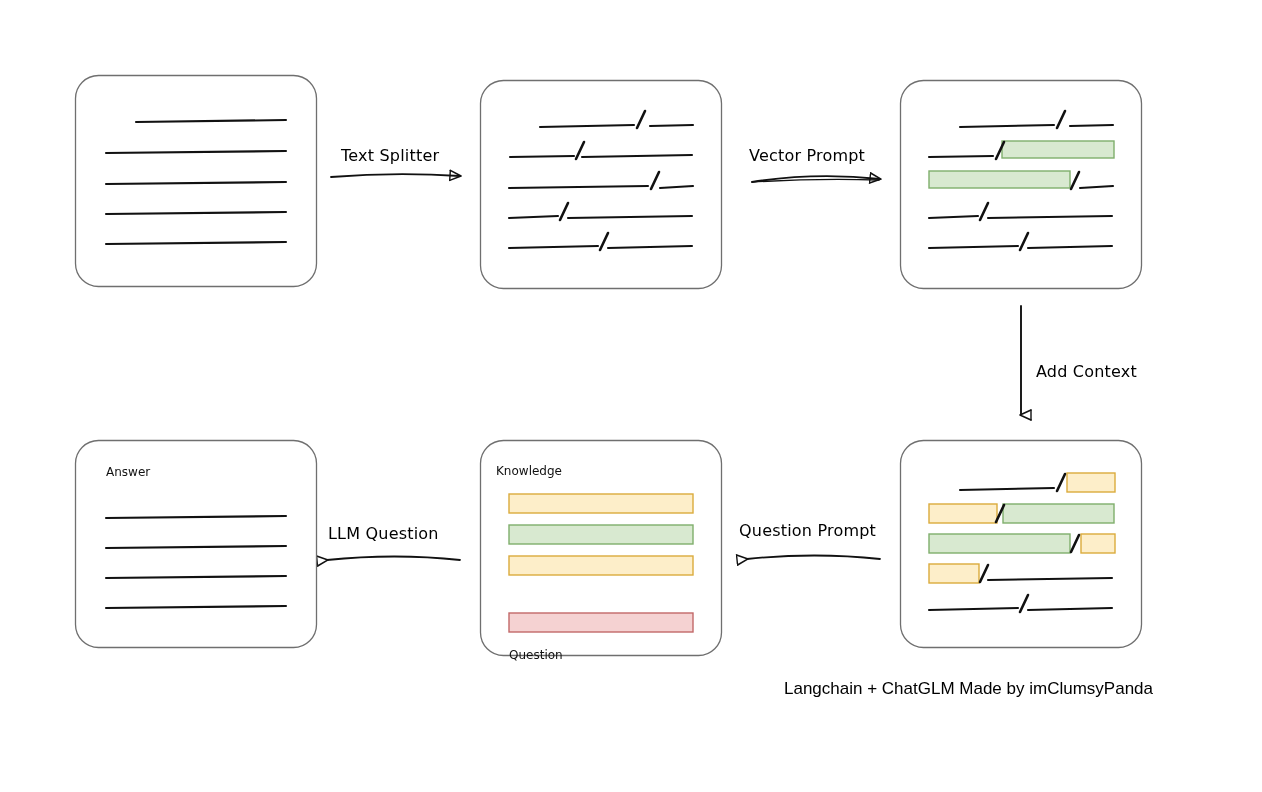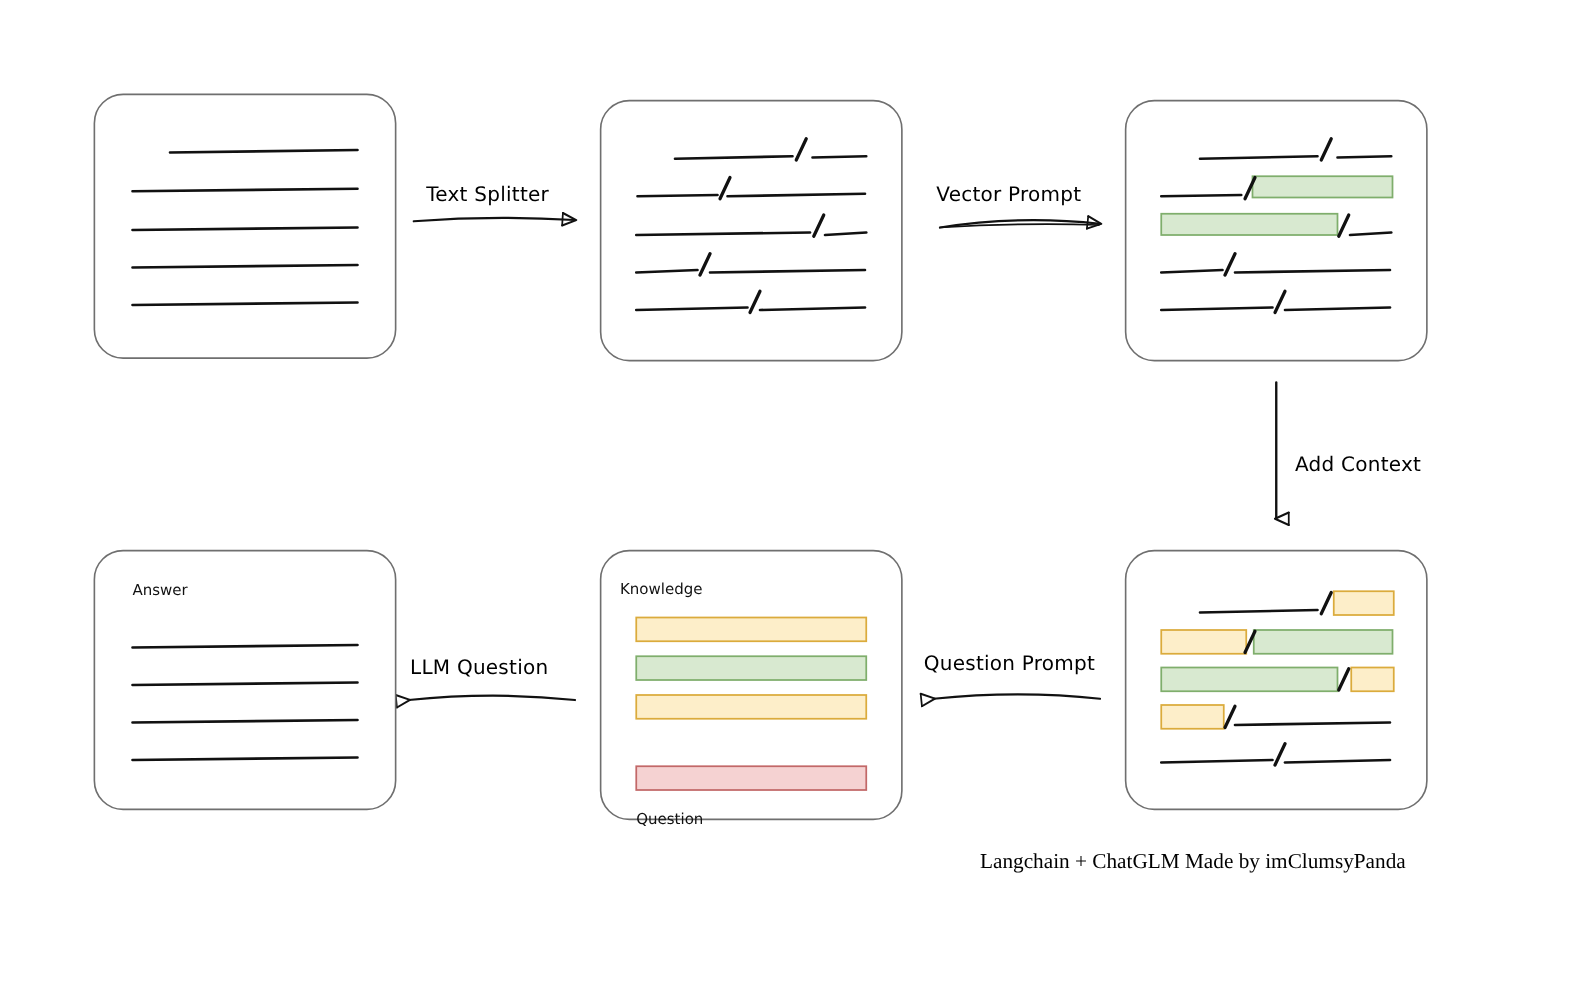--- a/index.html
+++ b/index.html
@@ -30,21 +30,21 @@
   }
   .box-title {
     position: absolute;
     font-family: "DejaVu Sans", sans-serif;
     font-size: 12px;
     color: #111111;
     white-space: nowrap;
   }
   .footer-note {
     position: absolute;
-    font-family: Liberation Serif, serif;
+    font-family: Liberation Sans, sans-serif;
     font-size: 17px;
     color: #000000;
     white-space: nowrap;
   }
 </style>
 </head>
 <body>
 
 <svg id="canvas" viewBox="0 0 1262 792" xmlns="http://www.w3.org/2000/svg">
   <defs>

